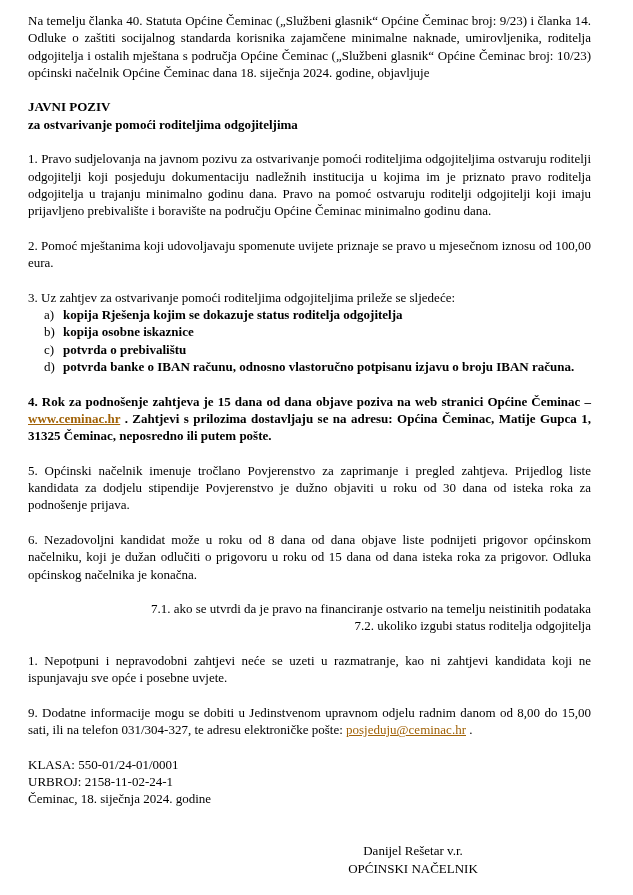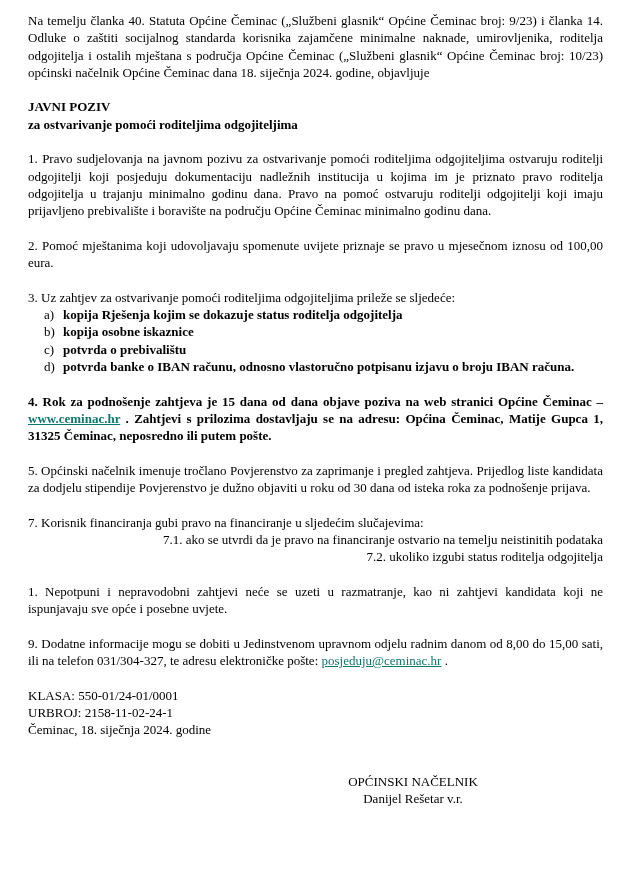--- a/index.html
+++ b/index.html
@@ -13,21 +13,21 @@
     overflow: hidden;
     font-family: "Liberation Serif", "DejaVu Serif", serif;
     font-size: 13px;
     line-height: 17.3px;
     color: #000000;
   }
   .page {
     box-sizing: border-box;
     width: 633px;
     height: 895px;
-    padding: 12px 30px 0 28px;
+    padding: 12px 42px 0 28px;
     background: #ffffff;
   }
   .para {
     margin: 0 0 17.3px 0;
     text-align: justify;
   }
   .bold { font-weight: bold; }
   .title-block {
     margin: 0 0 17.3px 0;
     text-align: center;
@@ -46,21 +46,21 @@
   }
   .li-marker {
     flex: 0 0 19px;
   }
   .li-text { flex: 1 1 auto; font-weight: bold; }
   .sub-item {
     padding-left: 30px;
     text-align: right;
   }
   .doc-link {
-    color: #0f766e;
+    color: #a16207;
     text-decoration: underline;
     cursor: pointer;
   }
   .meta-block {
     margin: 0 0 34.6px 0;
     text-align: left;
   }
   .signature-block {
     margin-left: 185px;
     width: 400px;
@@ -102,35 +102,35 @@
         <span class="li-marker">d)</span>
         <span class="li-text">potvrda banke o IBAN računu, odnosno vlastoručno potpisanu izjavu o broju IBAN računa.</span>
       </div>
     </div>
   </div>
 
   <p class="para bold"><span>4. Rok za podnošenje zahtjeva je 15 dana od dana objave poziva na web stranici Općine Čeminac – </span><a class="doc-link">www.ceminac.hr</a><span> . Zahtjevi s prilozima dostavljaju se na adresu: Općina Čeminac, Matije Gupca 1, 31325 Čeminac, neposredno ili putem pošte.</span></p>
 
   <p class="para">5. Općinski načelnik imenuje tročlano Povjerenstvo za zaprimanje i pregled zahtjeva. Prijedlog liste kandidata za dodjelu stipendije Povjerenstvo je dužno objaviti u roku od 30 dana od isteka roka za podnošenje prijava.</p>
 
+  <p class="para">6. Nezadovoljni kandidat može u roku od 8 dana od dana objave liste podnijeti prigovor općinskom načelniku, koji je dužan odlučiti o prigovoru u roku od 15 dana od dana isteka roka za prigovor. Odluka općinskog načelnika je konačna.</p>
 
   <div class="para">
-    <div>7. Korisnik financiranja gubi pravo na financiranje u sljedećim slučajevima:</div>
     <div class="sub-item">7.1. ako se utvrdi da je pravo na financiranje ostvario na temelju neistinitih podataka</div>
     <div class="sub-item">7.2. ukoliko izgubi status roditelja odgojitelja</div>
   </div>
 
   <p class="para">1. Nepotpuni i nepravodobni zahtjevi neće se uzeti u razmatranje, kao ni zahtjevi kandidata koji ne ispunjavaju sve opće i posebne uvjete.</p>
 
   <p class="para"><span>9. Dodatne informacije mogu se dobiti u Jedinstvenom upravnom odjelu radnim danom od 8,00 do 15,00 sati, ili na telefon 031/304-327, te adresu elektroničke pošte: </span><a class="doc-link">posjeduju@ceminac.hr</a><span> .</span></p>
 
   <div class="meta-block">
     <div>KLASA: 550-01/24-01/0001</div>
     <div>URBROJ: 2158-11-02-24-1</div>
     <div>Čeminac, 18. siječnja 2024. godine</div>
   </div>
 
   <div class="signature-block">
+    <div>Danijel Rešetar v.r.</div>
     <div>OPĆINSKI NAČELNIK</div>
-    <div>Danijel Rešetar v.r.</div>
   </div>
 
 </div>
 
 </body></html>

